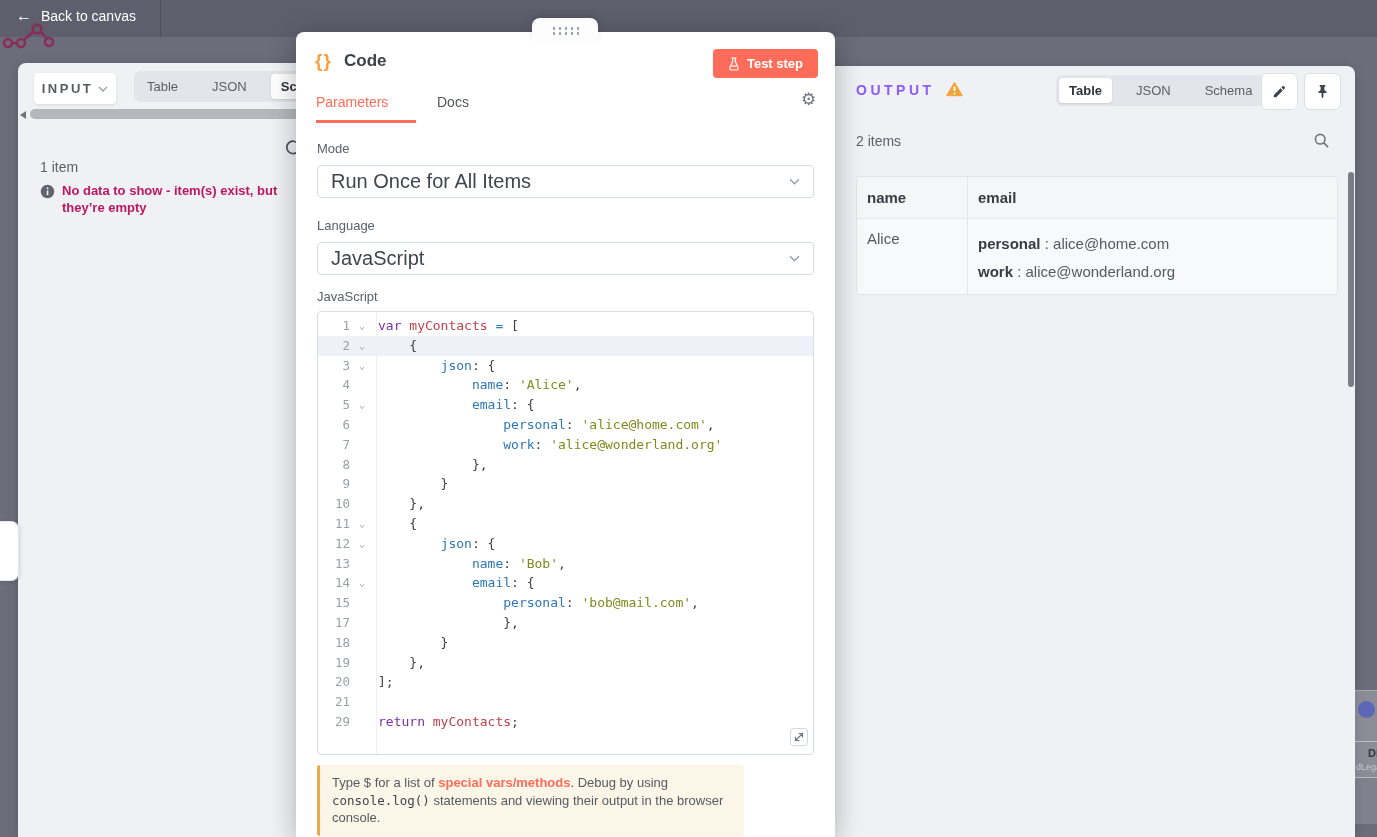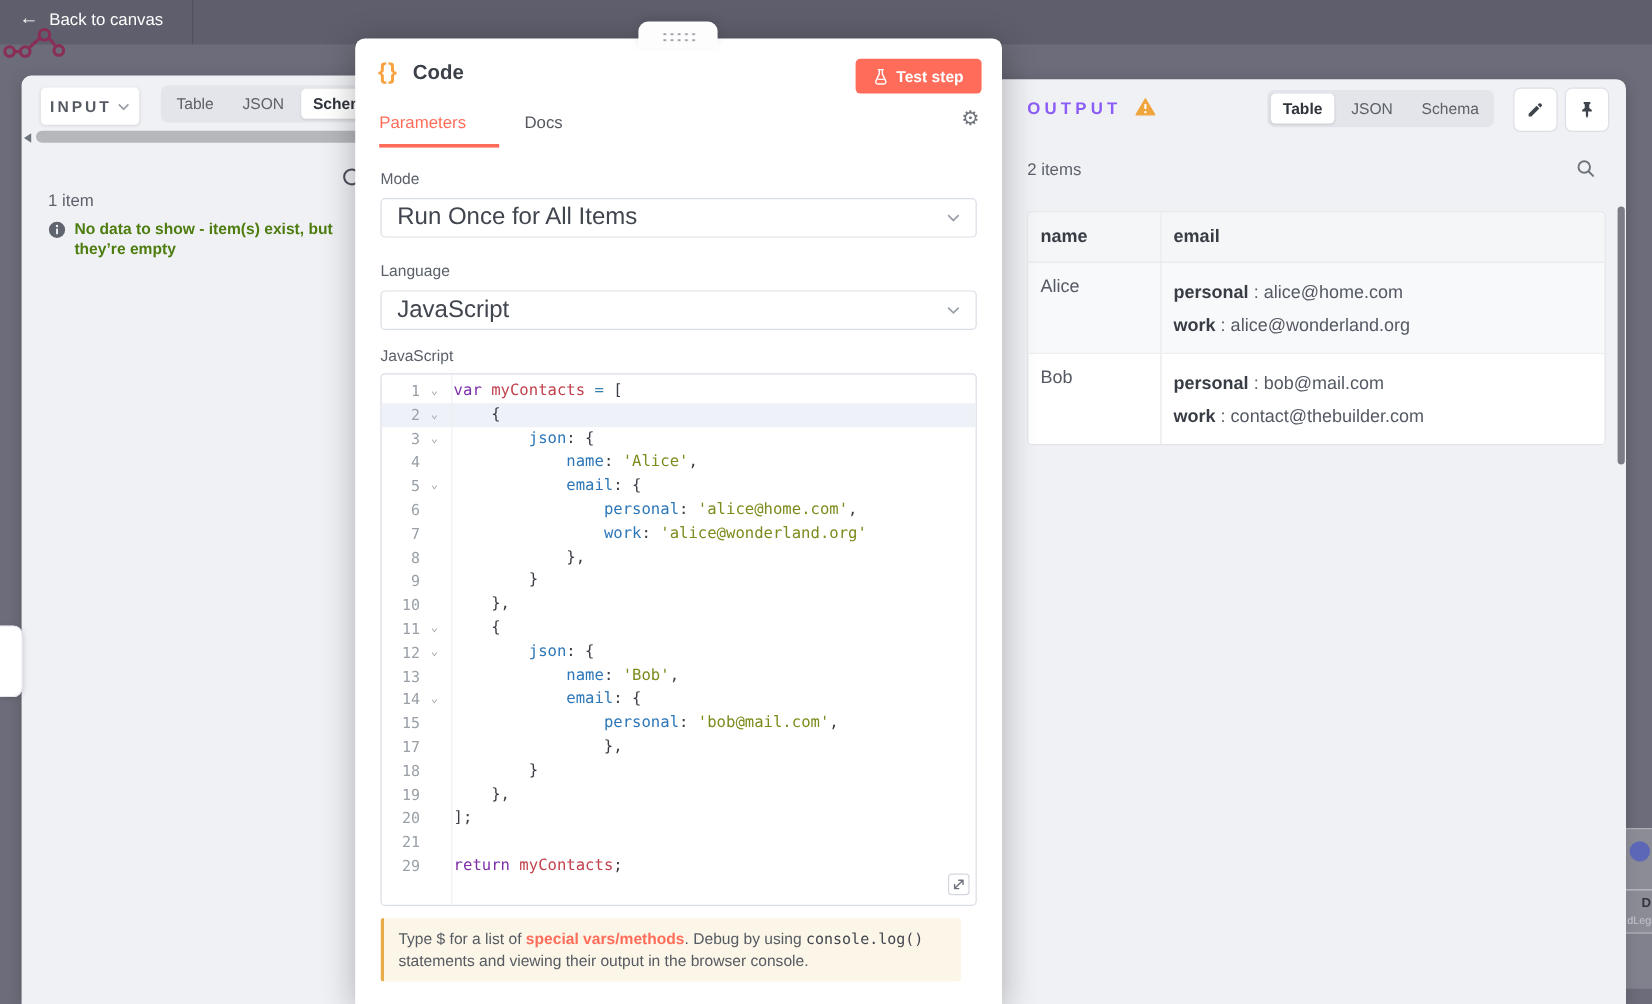--- a/index.html
+++ b/index.html
@@ -8,39 +8,39 @@
   .screen{position:absolute;inset:0;width:1377px;height:837px;}
 
   
   .topbar{position:absolute;left:0;top:0;width:100%;height:37px;background:#5e5e6c;}
   .topbar-sep{position:absolute;left:160px;top:0;width:1px;height:37px;background:rgba(0,0,0,.14);}
   .back{position:absolute;left:16px;top:8px;color:#fff;font-size:14px;cursor:pointer;display:flex;gap:9px;align-items:center;}
   .back .arr{font-size:16px;line-height:1;}
   .logo{position:absolute;left:2px;top:13px;opacity:.95;}
 
   
-  .tabgroup{display:flex;align-items:center;background:#e3e5ea;border-radius:6px;padding:3px;gap:4px;}
+  .tabgroup{display:flex;align-items:center;background:#e3e5ea;border-radius:6px;padding:3px;gap:14px;}
   .tg-tab{padding:5px 10px;font-size:13px;color:#5c6067;border-radius:4px;cursor:pointer;white-space:nowrap;}
   .tg-tab.active{background:#fff;color:#2f333b;font-weight:700;box-shadow:0 1px 2px rgba(0,0,0,.10);}
 
   
   .input-panel{position:absolute;left:18px;top:63px;width:662px;bottom:0;background:#f0f1f5;
                border-radius:8px 0 0 0;box-shadow:0 2px 12px rgba(0,0,0,.15);}
   .in-pill{position:absolute;left:16px;top:10px;width:82px;height:31px;background:#fff;border-radius:4px;
            display:flex;align-items:center;justify-content:center;gap:5px;font-size:13px;font-weight:600;
            letter-spacing:2.5px;color:#555a63;box-shadow:0 1px 3px rgba(0,0,0,.10);cursor:pointer;}
   .in-tabs{position:absolute;left:116px;top:8px;}
   .hscroll-arrow{position:absolute;left:2px;top:48px;width:0;height:0;border-top:4px solid transparent;
                  border-bottom:4px solid transparent;border-right:6px solid #6f737c;}
   .hscroll{position:absolute;left:12px;top:46px;width:280px;height:10px;background:#b6b7bc;border-radius:5px;cursor:pointer;}
   .in-count{position:absolute;left:22px;top:96px;font-size:14px;color:#5c616b;}
   .refresh{position:absolute;left:267px;top:77px;cursor:pointer;}
   .info-row{position:absolute;left:22px;top:120px;display:flex;gap:7px;width:268px;}
   .info-row svg{flex:none;margin-top:1px;}
-  .info-text{font-size:13px;font-weight:600;color:#4d7c0f;line-height:1.28;}
+  .info-text{font-size:13px;font-weight:600;color:#be185d;line-height:1.28;}
 
   .left-handle{position:absolute;left:0;top:521px;width:18px;height:58px;background:#fff;
                border:1px solid #e4e6ec;border-left:none;border-radius:0 8px 8px 0;
                box-shadow:1px 1px 4px rgba(0,0,0,.12);cursor:pointer;}
 
   
   .output-panel{position:absolute;left:680px;top:66px;width:675px;bottom:0;background:#f0f1f5;
                 border-radius:0 8px 0 0;box-shadow:0 2px 12px rgba(0,0,0,.15);}
   .out-title{position:absolute;left:176px;top:16px;font-size:14px;font-weight:700;letter-spacing:3.5px;color:#8b5cf6;}
   .out-warn{position:absolute;left:266px;top:15px;}
@@ -95,21 +95,21 @@
   .cm-row{display:flex;height:19.8px;line-height:19.8px;}
   .cm-row.active{background:#eef1f7;}
   .ln{width:32px;text-align:right;color:#9aa0a8;font-size:12.5px;flex:none;}
   .fold{width:24px;text-align:center;color:#9aa0a8;font-size:10px;flex:none;}
   .cm-code{white-space:pre;color:#3b3e45;padding-left:4px;}
   .tk-kw{color:#7d2fa8;} .tk-vr{color:#c0424e;} .tk-op{color:#3d7dab;}
   .tk-pr{color:#2d77b8;} .tk-st{color:#7d8b1c;}
   .resize-handle{position:absolute;right:5px;bottom:8px;width:16px;height:16px;border:1px solid #d4d8de;
                  border-radius:3px;background:#fff;display:flex;align-items:center;justify-content:center;cursor:nwse-resize;}
 
-  .hint{position:absolute;left:21px;top:733px;width:484px;box-sizing:border-box;background:#fcf6e9;
+  .hint{position:absolute;left:21px;top:733px;width:427px;box-sizing:border-box;background:#fcf6e9;
         border-left:3px solid #e8ab4b;border-radius:3px;padding:9px 12px;font-size:13px;color:#565b62;line-height:1.35;}
   .hint .lnk{color:#ff6d5a;font-weight:600;cursor:pointer;}
   .hint code{font-family:"DejaVu Sans Mono",monospace;font-size:12.5px;color:#40444c;}
 
   
   .edge{position:absolute;left:1355px;top:0;width:22px;bottom:0;overflow:hidden;}
   .edge-card{position:absolute;left:0;width:22px;background:rgba(255,255,255,.22);border-top:1px solid rgba(255,255,255,.28);}
   .edge-a{top:690px;height:51px;} .edge-b{top:741px;height:36px;} .edge-c{top:777px;height:46px;background:rgba(255,255,255,.15);}
   .edge-circle{position:absolute;left:3px;top:10px;width:17px;height:17px;border-radius:50%;background:#5560bd;opacity:.85;}
   .edge-t1{position:absolute;left:13px;top:5px;font-size:11px;font-weight:700;color:#33363e;white-space:nowrap;}
@@ -206,27 +206,20 @@
         </tr>
       </thead>
       <tbody>
           <tr>
             <td class="c-name">Alice</td>
             <td class="c-email">
               <div class="kv"><b>personal</b> : alice@home.com</div>
               <div class="kv"><b>work</b> : alice@wonderland.org</div>
             </td>
           </tr>
-          <tr>
-            <td class="c-name">Bob</td>
-            <td class="c-email">
-              <div class="kv"><b>personal</b> : bob@mail.com</div>
-              <div class="kv"><b>work</b> : contact@thebuilder.com</div>
-            </td>
-          </tr>
         </tbody>
     </table>
   </div>
 
   <div class="edge">
     <div class="edge-card edge-a">
       <div class="edge-circle"></div>
     </div>
     <div class="edge-card edge-b">
       <div class="edge-t1">Dis</div>

